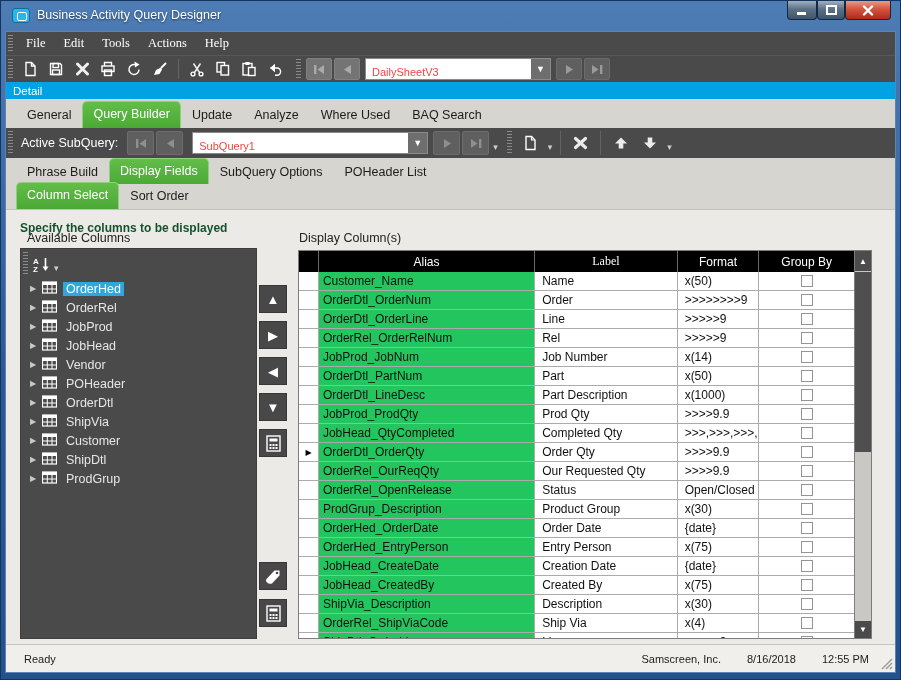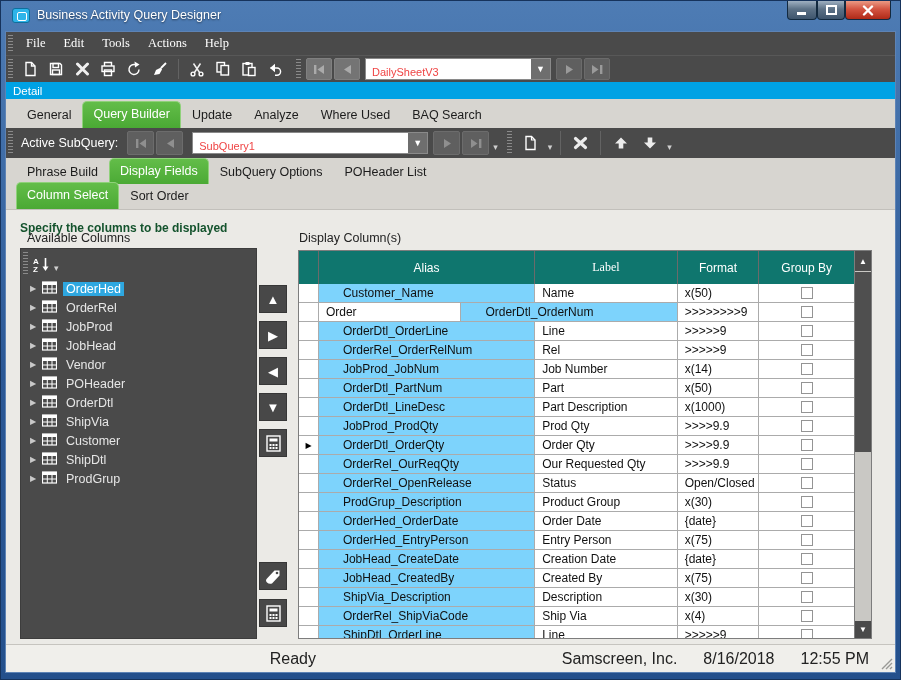--- a/index.html
+++ b/index.html
@@ -94,45 +94,45 @@
   .tlabel.selected { background:#2ea7e0; color:#fff; }
 
   
   .xfer-btn { position:absolute; left:253px; width:28px; height:28px; background:#484848;
     border:1px solid #373737; color:#fff; display:flex; align-items:center;
     justify-content:center; font-size:13px; }
 
   
   .grid { position:absolute; left:292px; top:39px; width:557px; height:389px;
     border:1px solid #7d7d7d; background:#fff; overflow:hidden; }
-  .grid-header { height:33px; display:flex; background:#0f766e; }
+  .grid-header { height:21px; display:flex; background:#000000; }
   .hcell { color:#fff; font-size:12px; display:flex; align-items:center;
     justify-content:center; border-right:1px solid #6a6a6a; }
   .grid-rows { height:368px; overflow:hidden; }
   .grow { height:19px; display:flex; border-bottom:1px solid #ababab; background:#fff; }
   .cell { font-size:12px; color:#111; display:flex; align-items:center;
     border-right:1px solid #ababab; overflow:hidden; white-space:nowrap; }
   .c-ind   { width:20px; justify-content:center; font-size:8px; color:#000; }
-  .c-alias { width:217px; background:#7dd3fc; padding-left:24px; }
+  .c-alias { width:217px; background:#22c55e; padding-left:4px; }
   .c-label { width:143px; padding-left:7px; }
   .c-format{ width:82px;  padding-left:7px; }
   .c-group { width:95px;  justify-content:center; border-right:none; }
   .checkbox { width:12px; height:12px; background:#fff; border:1px solid #949494; }
 
   
   .vscroll { position:absolute; left:849px; top:39px; width:17px; height:389px;
     background:#c9c8c4; border:1px solid #7d7d7d; border-left:none; }
   .vs-up, .vs-down { position:absolute; left:0; right:0; height:20px; background:#4c4c4c;
     color:#fff; font-size:8px; display:flex; align-items:center; justify-content:center; }
   .vs-up { top:0; } .vs-down { bottom:0; height:17px; background:#4a4a4a; }
   .vs-thumb { position:absolute; left:0; right:0; top:21px; height:180px; background:#4f4f4f; }
 
   
   .statusbar { bottom:0; height:28px; background:#f0efeb; border-top:1px solid #c6c4bf;
-    display:flex; align-items:center; font-size:16px; color:#222;text-align:center; }
+    display:flex; align-items:center; font-size:11px; color:#222; }
   .status-left { padding-left:18px; flex:1; }
   .status-right { display:flex; gap:26px; margin-right:26px; }
   .resize-grip { position:absolute; right:2px; bottom:2px; }
 </style>
 </head>
 <body>
 
 <div class="window">
 
   <div class="titlebar">
@@ -562,22 +562,22 @@
               <div class="cell c-ind"></div>
               <div class="cell c-alias">Customer_Name</div>
               <div class="cell c-label">Name</div>
               <div class="cell c-format">x(50)</div>
               <div class="cell c-group">
                 <span class="checkbox"></span>
               </div>
             </div>
             <div class="grow">
               <div class="cell c-ind"></div>
+              <div class="cell c-alias">OrderDtl_OrderNum</div>
               <div class="cell c-label">Order</div>
-              <div class="cell c-alias">OrderDtl_OrderNum</div>
               <div class="cell c-format">&gt;&gt;&gt;&gt;&gt;&gt;&gt;&gt;9</div>
               <div class="cell c-group">
                 <span class="checkbox"></span>
               </div>
             </div>
             <div class="grow">
               <div class="cell c-ind"></div>
               <div class="cell c-alias">OrderDtl_OrderLine</div>
               <div class="cell c-label">Line</div>
               <div class="cell c-format">&gt;&gt;&gt;&gt;&gt;9</div>
@@ -619,20 +619,29 @@
               <div class="cell c-format">x(1000)</div>
               <div class="cell c-group">
                 <span class="checkbox"></span>
               </div>
             </div>
             <div class="grow">
               <div class="cell c-ind"></div>
               <div class="cell c-alias">JobProd_ProdQty</div>
               <div class="cell c-label">Prod Qty</div>
               <div class="cell c-format">&gt;&gt;&gt;&gt;9.9</div>
+              <div class="cell c-group">
+                <span class="checkbox"></span>
+              </div>
+            </div>
+            <div class="grow">
+              <div class="cell c-ind"></div>
+              <div class="cell c-alias">JobHead_QtyCompleted</div>
+              <div class="cell c-label">Completed Qty</div>
+              <div class="cell c-format">&gt;&gt;&gt;,&gt;&gt;&gt;,&gt;&gt;&gt;,</div>
               <div class="cell c-group">
                 <span class="checkbox"></span>
               </div>
             </div>
             <div class="grow">
               <div class="cell c-ind">▶</div>
               <div class="cell c-alias">OrderDtl_OrderQty</div>
               <div class="cell c-label">Order Qty</div>
               <div class="cell c-format">&gt;&gt;&gt;&gt;9.9</div>
               <div class="cell c-group">

